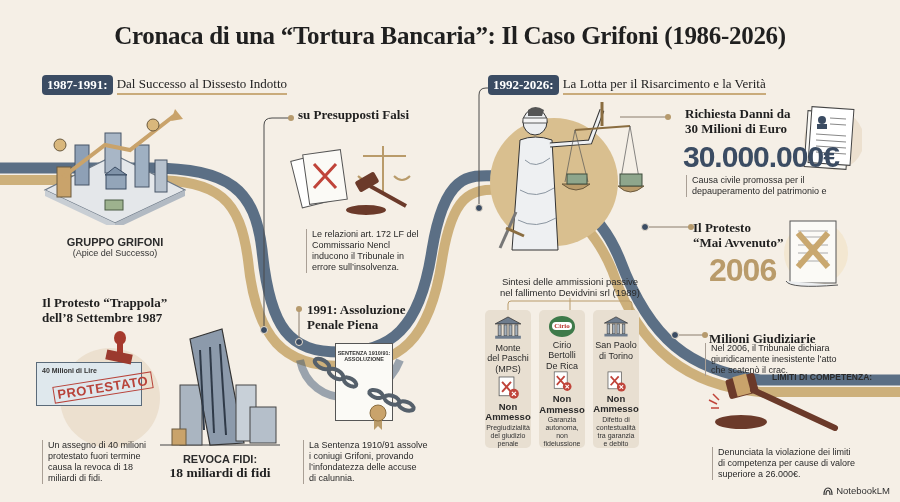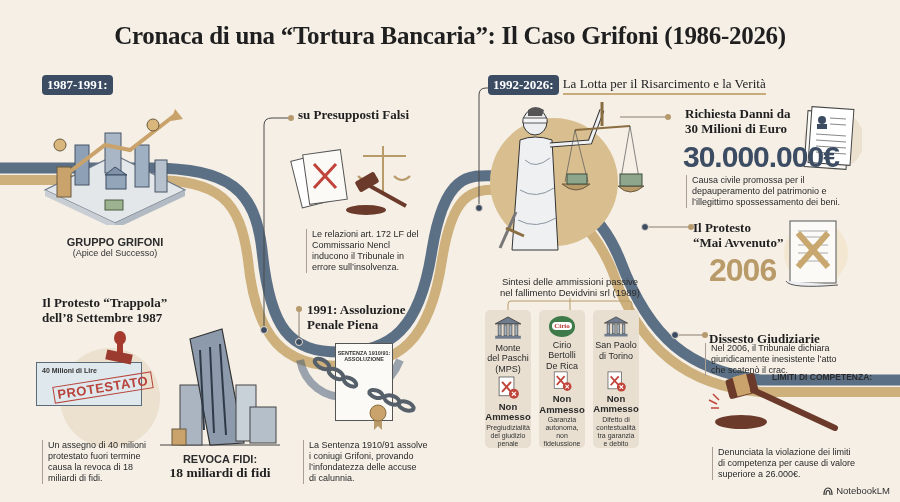--- a/index.html
+++ b/index.html
@@ -81,20 +81,21 @@
 <div class="dot" style="left:288px;top:115px;"></div>
 <div class="dot" style="left:296px;top:306px;"></div>
 <div class="dot" style="left:665px;top:114px;"></div>
 <div class="dot" style="left:688px;top:224px;"></div>
 <div class="dot" style="left:702px;top:332px;"></div>
 
 <div class="title">Cronaca di una “Tortura Bancaria”: Il Caso Grifoni (1986-2026)</div>
 
 <div class="section-head" style="left:42px;top:75px;">
   <span class="badge">1987-1991:</span>
+  <span class="section-title">Dal Successo al Dissesto Indotto</span>
 </div>
 <div class="section-head" style="left:488px;top:75px;">
   <span class="badge">1992-2026:</span>
   <span class="section-title">La Lotta per il Risarcimento e la Verità</span>
 </div>
 
 <svg class="abs" style="left:35px;top:105px;" width="160" height="120" viewBox="0 0 160 120">
   <polygon points="80,50 150,85 80,118 10,85" fill="#e4e7ea" stroke="#6b7785" stroke-width="1.2"></polygon>
   <polygon points="10,85 80,118 80,124 10,91" fill="#c8ced4"></polygon>
   <polygon points="80,118 150,85 150,91 80,124" fill="#b2bac3"></polygon>
@@ -242,21 +243,20 @@
   <line x1="16" y1="30" x2="46" y2="32"></line>
       <line x1="16" y1="36" x2="46" y2="38"></line>
       <line x1="16" y1="42" x2="46" y2="44"></line>
       <line x1="16" y1="48" x2="46" y2="50"></line>
     </g>
 </svg>
 <div class="abs big-number" style="left:683px;top:140px;">30.000.000€</div>
 <div class="abs desc" style="left:686px;top:175px;width:180px;">
   <div>Causa civile promossa per il</div>
   <div>depauperamento del patrimonio e</div>
-  <div>l’illegittimo spossessamento dei beni.</div>
 </div>
 
 <div class="abs" style="left:693px;top:220px;width:120px;">
   <div class="h3">Il Protesto</div>
   <div class="h3">“Mai Avvenuto”</div>
 </div>
 <div class="abs big-year" style="left:709px;top:252px;">2006</div>
 <svg class="abs" style="left:780px;top:215px;" width="72" height="78" viewBox="0 0 72 78">
   <circle cx="36" cy="38" r="32" fill="#f2e4c8" opacity="0.7"></circle>
   <rect x="10" y="6" width="46" height="62" fill="#fbfaf6" stroke="#555"></rect>
@@ -371,21 +371,21 @@
   </div>
   <div class="adm-reason">
     <div>Difetto di</div>
     <div>contestualità</div>
     <div>tra garanzia</div>
     <div>e debito</div>
   </div>
 </div>
 
 <div class="abs" style="left:709px;top:331px;width:150px;">
-  <div class="h3">Dissesto Giudiziarie</div>
+  <div class="h3">Milioni Giudiziarie</div>
 </div>
 <div class="abs" style="left:772px;top:372px;font-size:8.5px;font-weight:bold;color:#2c2c2c;">LIMITI DI COMPETENZA:</div>
 <svg class="abs" style="left:705px;top:366px;" width="140" height="70" viewBox="0 0 140 70">
   <g stroke="#c0443a" stroke-width="1.5">
       <line x1="4" y1="34" x2="12" y2="38"></line>
       <line x1="6" y1="42" x2="14" y2="42"></line>
       <line x1="8" y1="28" x2="14" y2="34"></line>
     </g>
   <rect x="22" y="10" width="30" height="20" rx="3" fill="#6b3a2a" transform="rotate(-15 37 20)"></rect>
   <rect x="30" y="9" width="14" height="20" fill="#c9a36b" transform="rotate(-15 37 20)"></rect>

